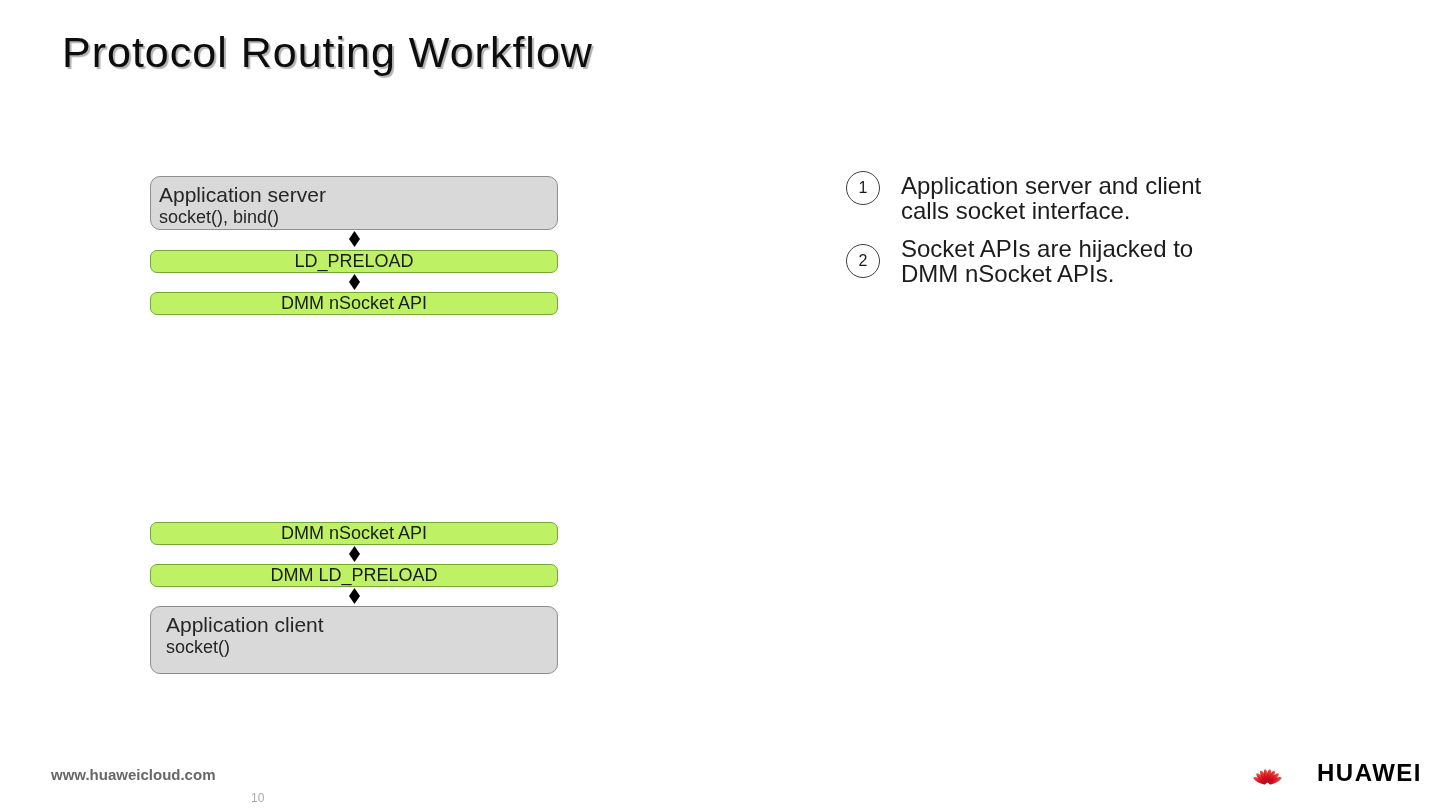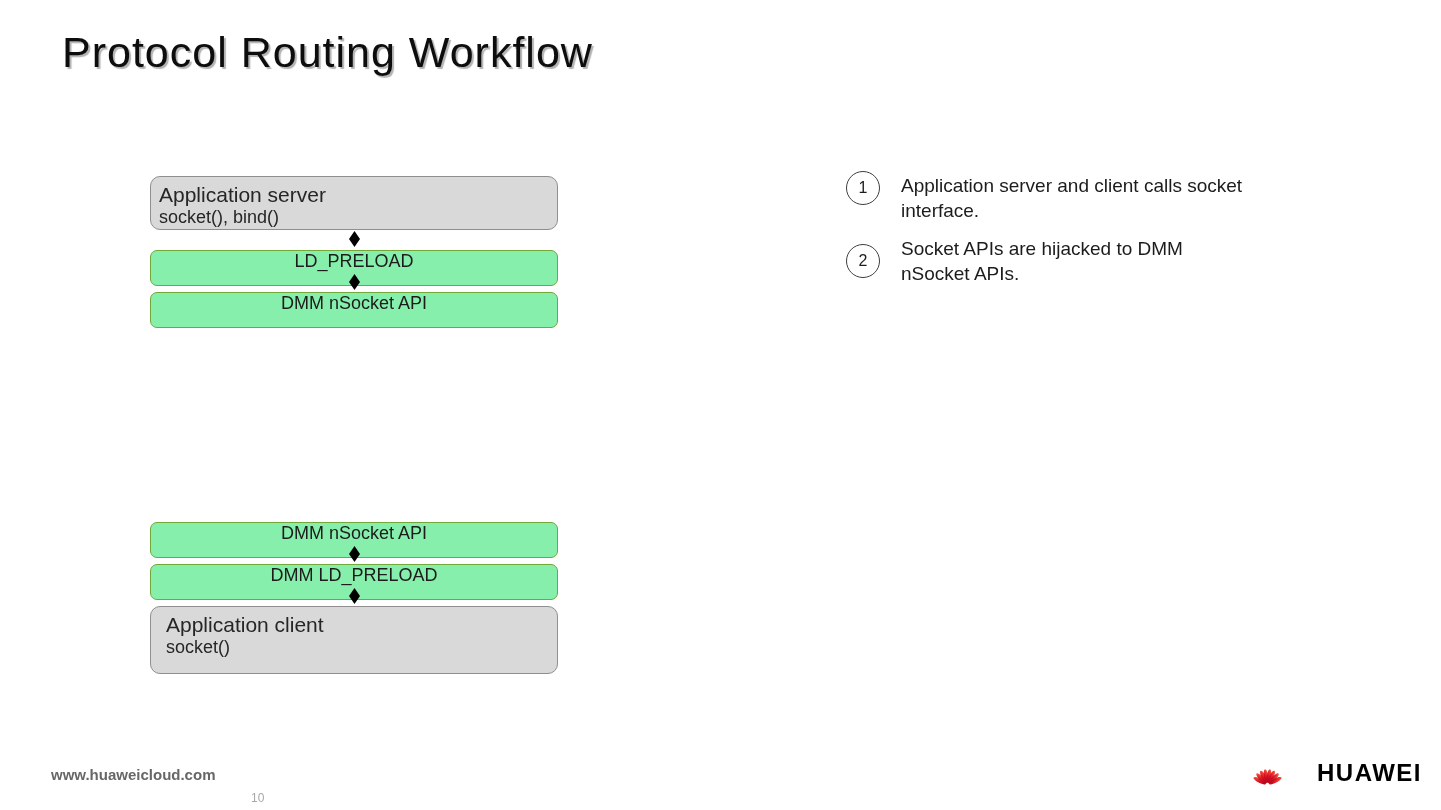--- a/index.html
+++ b/index.html
@@ -44,23 +44,23 @@
   .app-box .box-subtitle {
     font-size: 18px;
     line-height: 21px;
   }
   .app-box.server { top: 176px; height: 54px; padding-left: 8px; }
   .app-box.client { top: 606px; height: 68px; }
   .layer-bar {
     position: absolute;
     left: 150px;
     width: 408px;
-    height: 36px;
+    height: 23px;
     box-sizing: border-box;
-    background: #86efac;
+    background: #bef264;
     border: 1.5px solid #70a83a;
     border-radius: 7px;
     color: #1c1c1c;
     font-size: 18px;
     text-align: center;
     line-height: 21px;
   }
   .bar-s1 { top: 250px; }
   .bar-s2 { top: 292px; }
   .bar-c1 { top: 522px; }
@@ -91,21 +91,21 @@
     font-size: 16px;
     color: #1c1c1c;
     background: #ffffff;
   }
   .note-circle.n1 { top: 171px; }
   .note-circle.n2 { top: 244px; }
   .note-text {
     position: absolute;
     left: 901px;
     width: 352px;
-    font-size: 19px;
+    font-size: 24px;
     line-height: 25px;
     color: #1c1c1c;
   }
   .note-text.t1 { top: 173px; }
   .note-text.t2 { top: 236px; }
   
   .footer-url {
     position: absolute;
     left: 51px;
     top: 766px;

